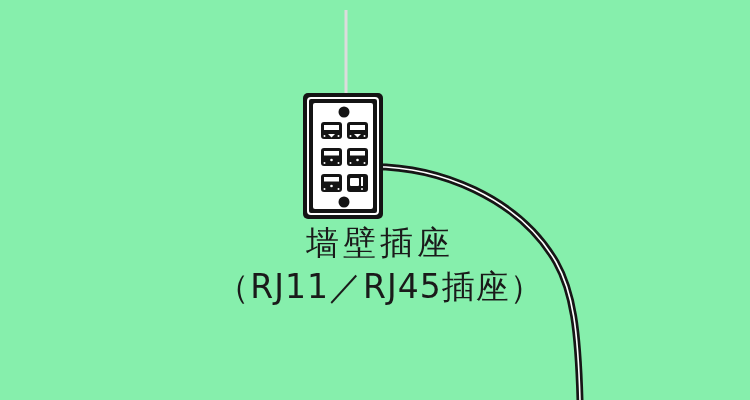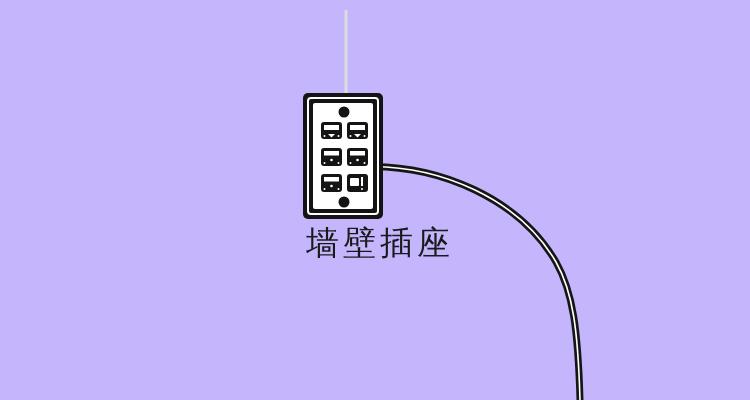--- a/index.html
+++ b/index.html
@@ -7,21 +7,21 @@
     padding: 0;
     background: #ffffff;
   }
   body {
     font-family: "DejaVu Sans", "Liberation Sans", sans-serif;
   }
   #stage {
     position: relative;
     width: 750px;
     height: 400px;
-    background: #c4b5fd;
+    background: #86efac;
     overflow: hidden;
   }
   #diagram-svg {
     position: absolute;
     left: 0;
     top: 0;
     width: 750px;
     height: 400px;
     display: block;
   }
@@ -119,15 +119,16 @@
         <rect x="350" y="178" width="9" height="8" rx="1" ry="1" fill="#ffffff"></rect>
         <rect x="361" y="177" width="2" height="9" fill="#ffffff"></rect>
         <circle cx="362" cy="189" r="1" fill="#ffffff"></circle>
       </g>
     </g>
 
   </svg>
 
   <div class="caption-block">
     <div class="caption-line-1">墙壁插座</div>
+    <div class="caption-line-2">（RJ11／RJ45插座）</div>
   </div>
 
 </div>
 
 </body></html>

